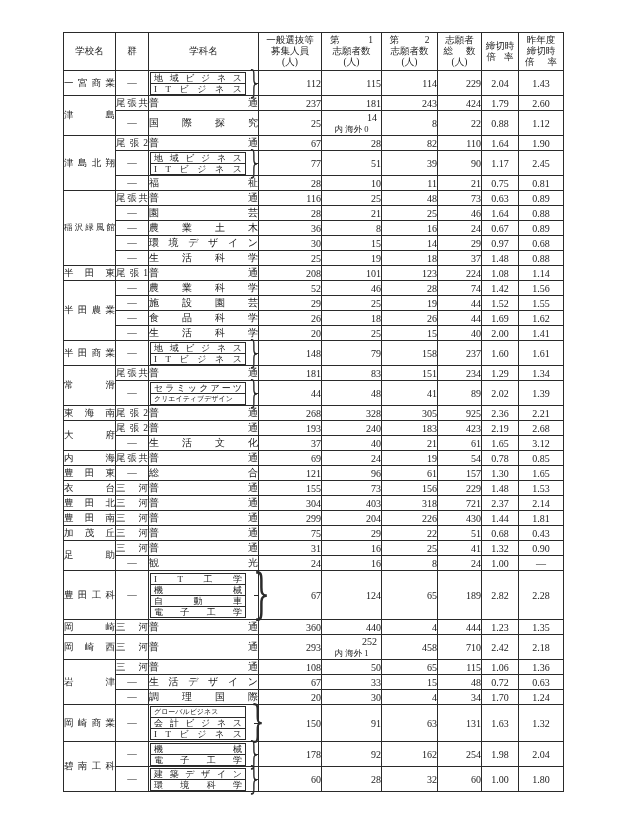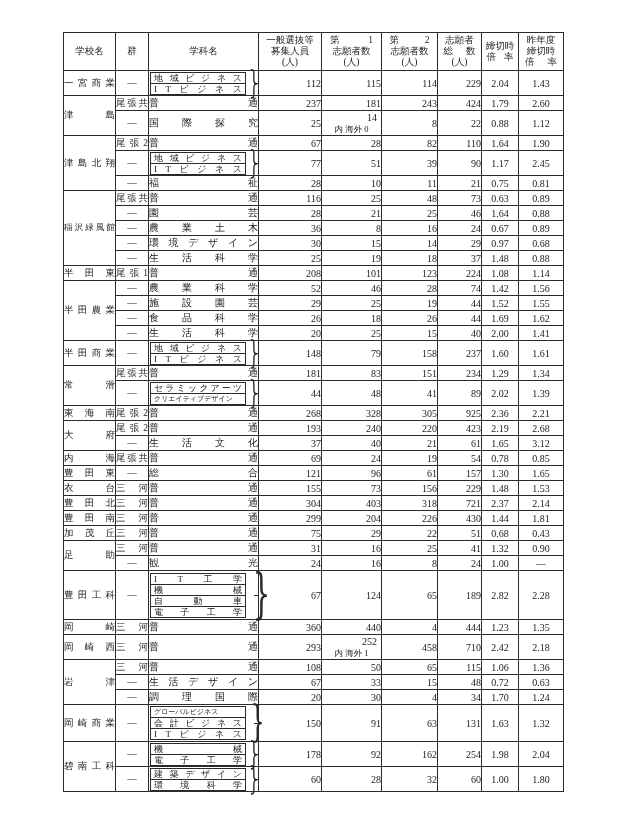--- a/index.html
+++ b/index.html
@@ -733,21 +733,21 @@
             </div>
           </td>
           <td class="dept">
             <div class="jtext">
               <span>普</span>
               <span>通</span>
             </div>
           </td>
           <td class="num">193</td>
           <td class="num">240</td>
-          <td class="num">220</td>
+          <td class="num">183</td>
           <td class="num">423</td>
           <td class="rate">2.19</td>
           <td class="rate">2.68</td>
         </tr>
         <tr style="height: 15px;">
           <td class="gun">
             <div class="jtext single">
               <span>—</span>
             </div>
           </td>

